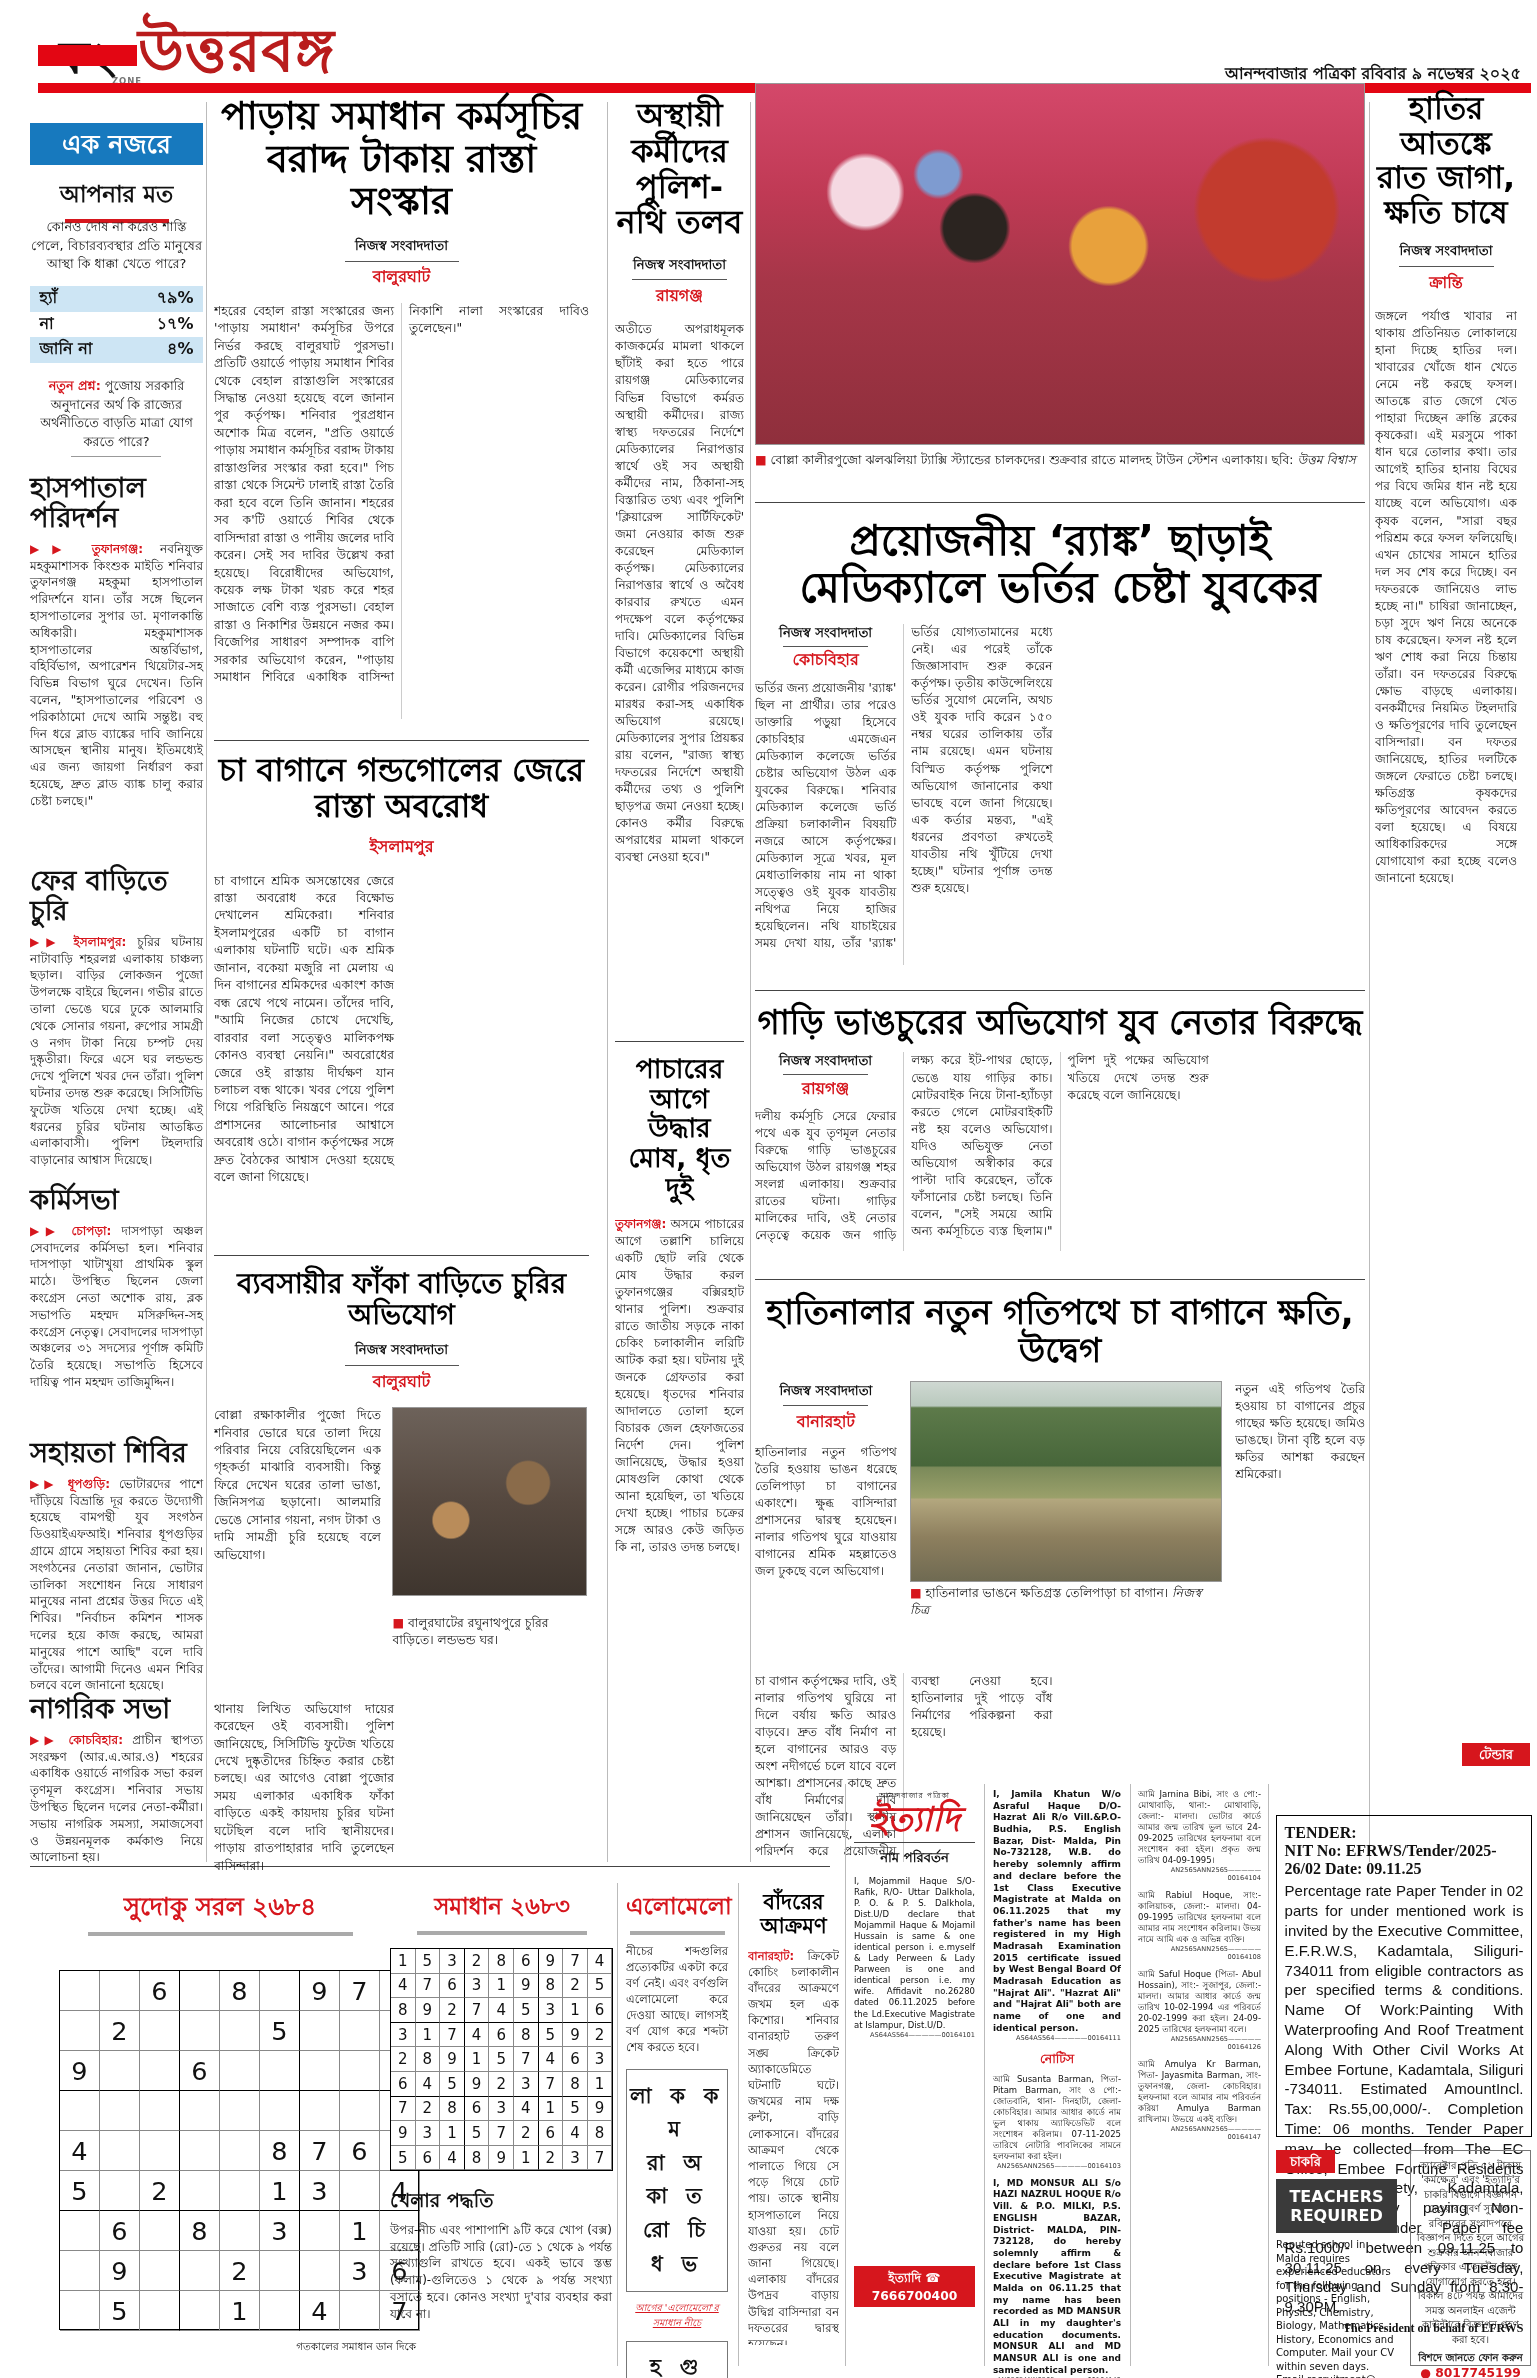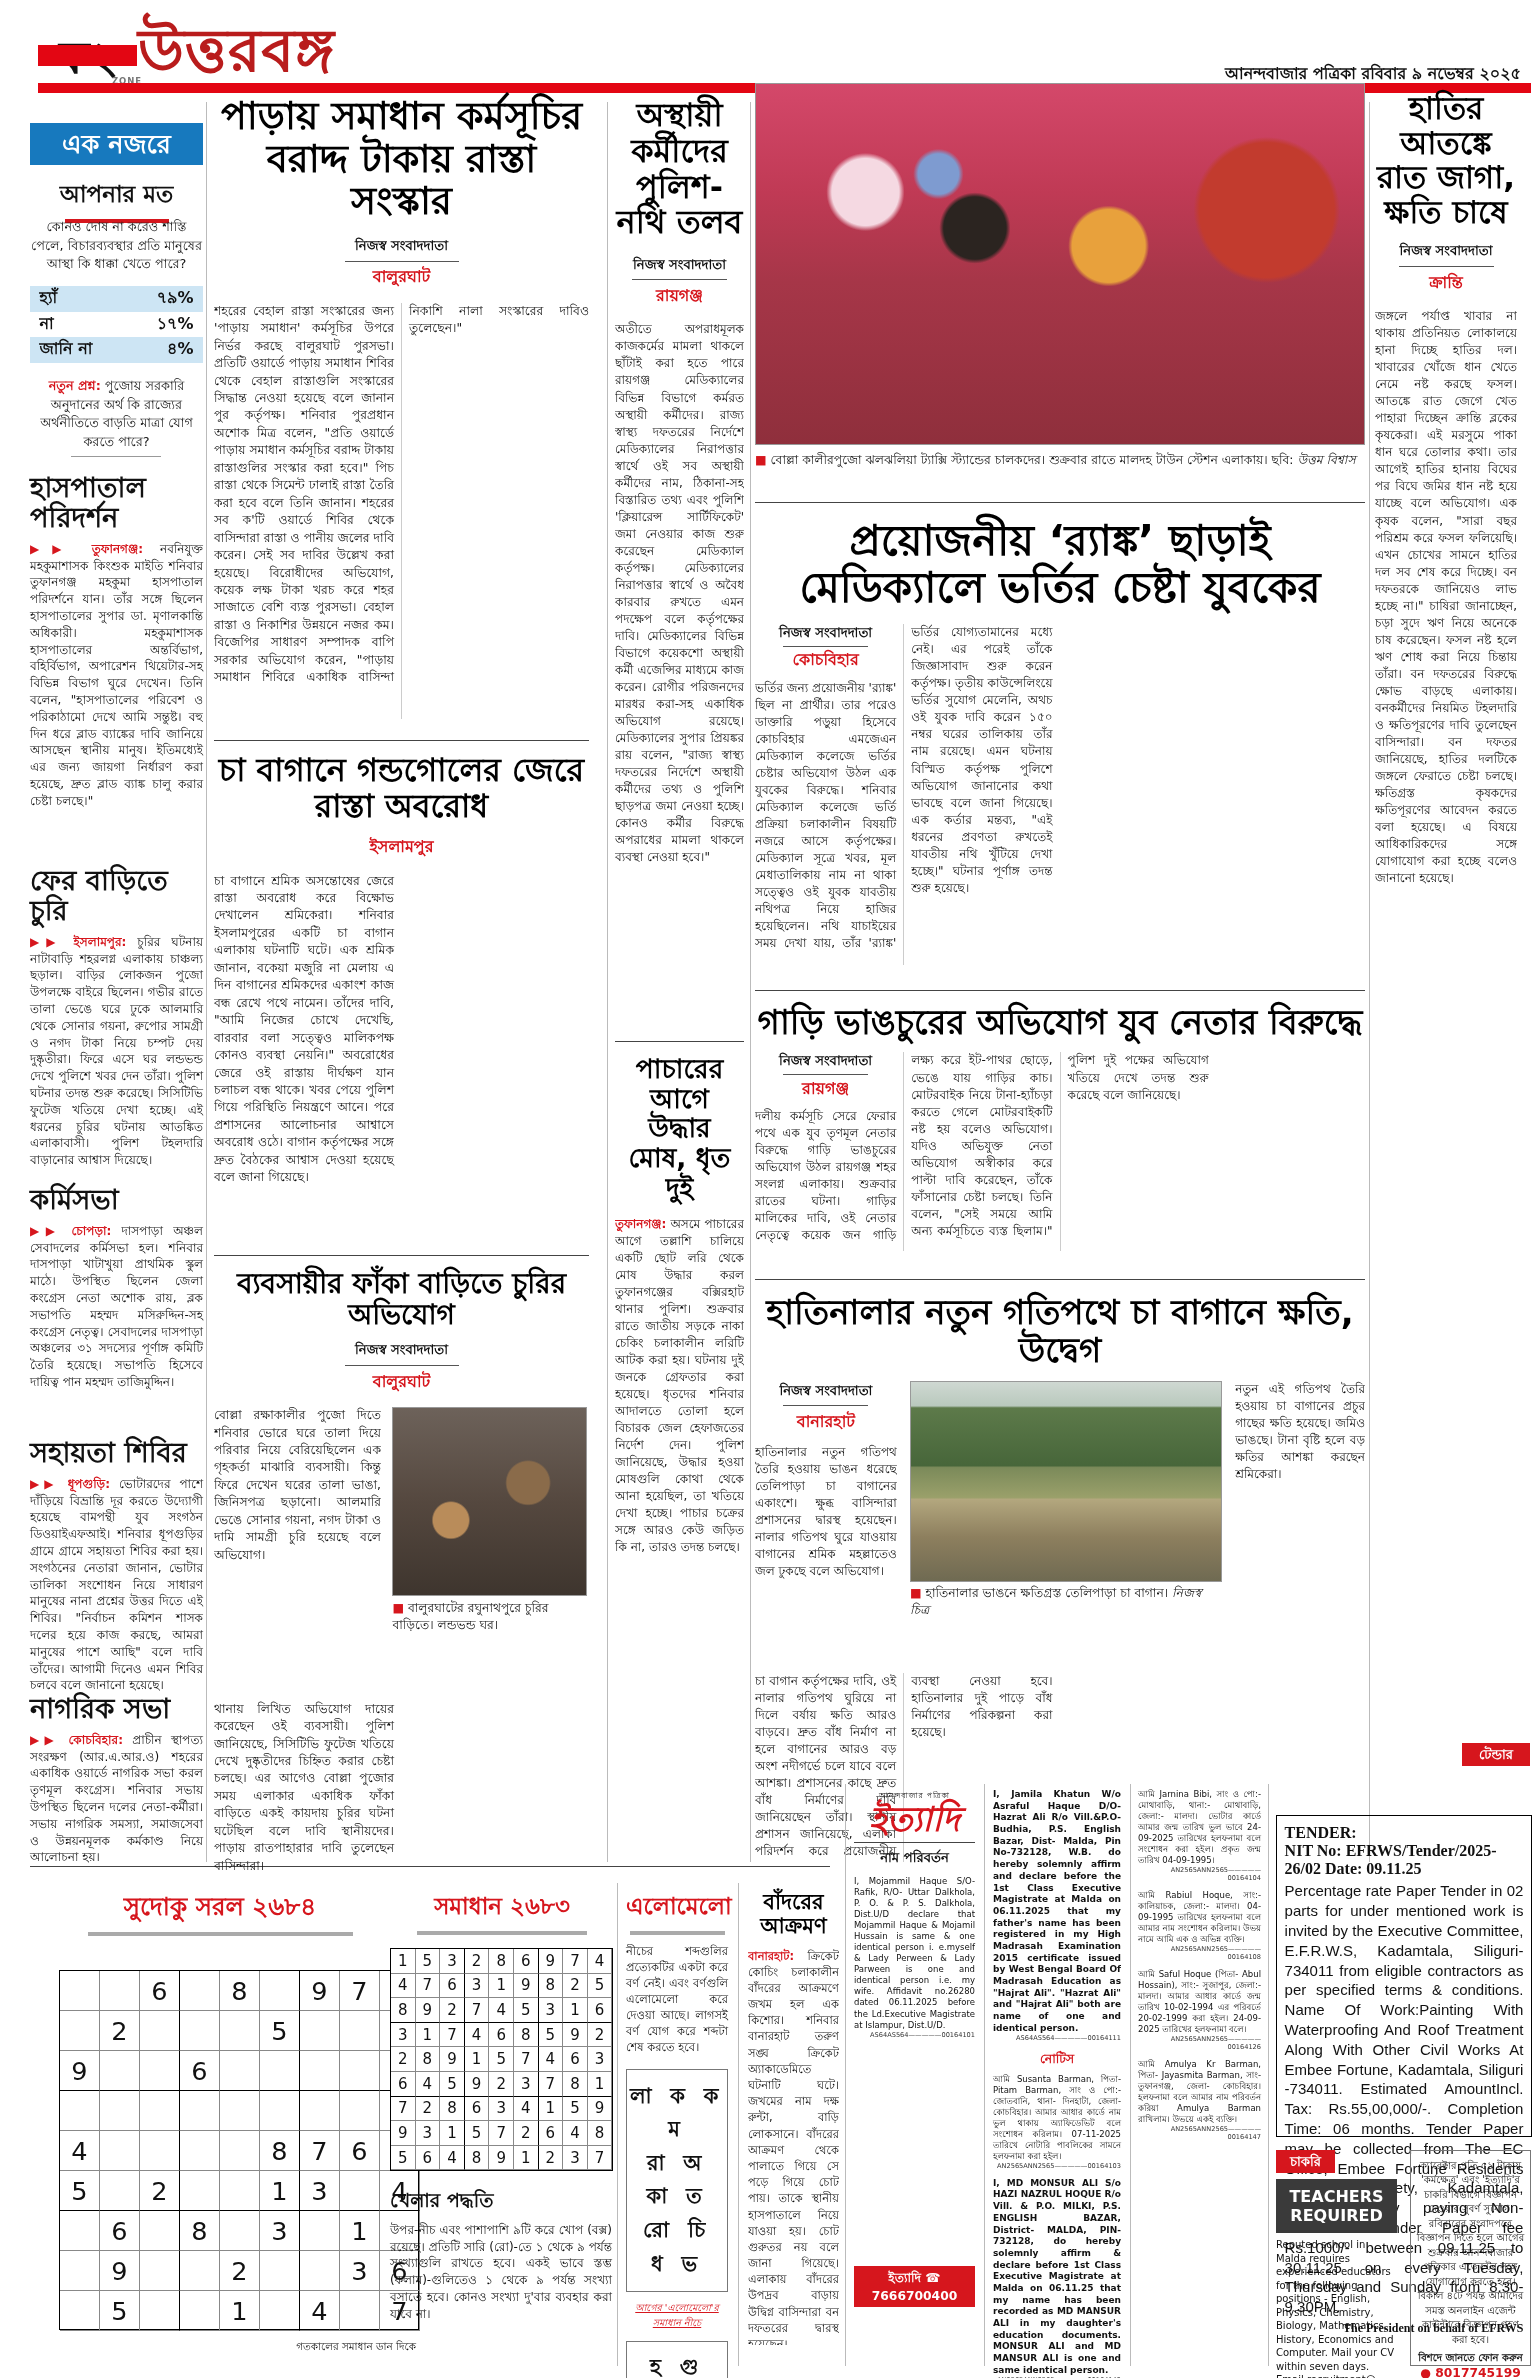--- a/index.html
+++ b/index.html
@@ -186,21 +186,21 @@
   <div class="hline" style="left:214px;top:1255px;width:375px;"></div>
   <div class="abs" style="left:214px;top:1268px;width:375px;">
     <div class="headline" style="font-size:28px;">ব্যবসায়ীর ফাঁকা বাড়িতে চুরির অভিযোগ</div>
     <div class="byline" style="margin-top:9.5px;">নিজস্ব সংবাদদাতা</div>
     <div class="byrule"></div>
     <div class="place">বালুরঘাট</div>
     <div style="display:flex;gap:11.4px;margin-top:11.4px;">
       <div class="body-text" style="width:167px;height:284px;">বোল্লা রক্ষাকালীর পুজো দিতে শনিবার ভোরে ঘরে তালা দিয়ে পরিবার নিয়ে বেরিয়েছিলেন এক গৃহকর্তা মাঝারি ব্যবসায়ী। কিন্তু ফিরে দেখেন ঘরের তালা ভাঙা, জিনিসপত্র ছড়ানো। আলমারি ভেঙে সোনার গয়না, নগদ টাকা ও দামি সামগ্রী চুরি হয়েছে বলে অভিযোগ।</div>
       <div style="width:195px;">
         <div class="photo photo-theft" style="width:195px;height:189px;"></div>
-        <div class="caption" style="margin-top:4px;">
+        <div class="caption" style="margin-top:19px;">
           <span class="sq">■</span>
           <span>বালুরঘাটের রঘুনাথপুরে চুরির বাড়িতে। লন্ডভন্ড ঘর।</span>
         </div>
       </div>
     </div>
     <div class="body-text cols2" style="height:274px;margin-top:9.5px;">থানায় লিখিত অভিযোগ দায়ের করেছেন ওই ব্যবসায়ী। পুলিশ জানিয়েছে, সিসিটিভি ফুটেজ খতিয়ে দেখে দুষ্কৃতীদের চিহ্নিত করার চেষ্টা চলছে। এর আগেও বোল্লা পুজোর সময় এলাকার একাধিক ফাঁকা বাড়িতে একই কায়দায় চুরির ঘটনা ঘটেছিল বলে দাবি স্থানীয়দের। পাড়ায় রাতপাহারার দাবি তুলেছেন বাসিন্দারা।</div>
   </div>
 
   <div class="abs" style="left:615px;top:98px;width:129px;">
     <div class="headline" style="font-size:32px;">অস্থায়ী কর্মীদের পুলিশ-নথি তলব</div>

